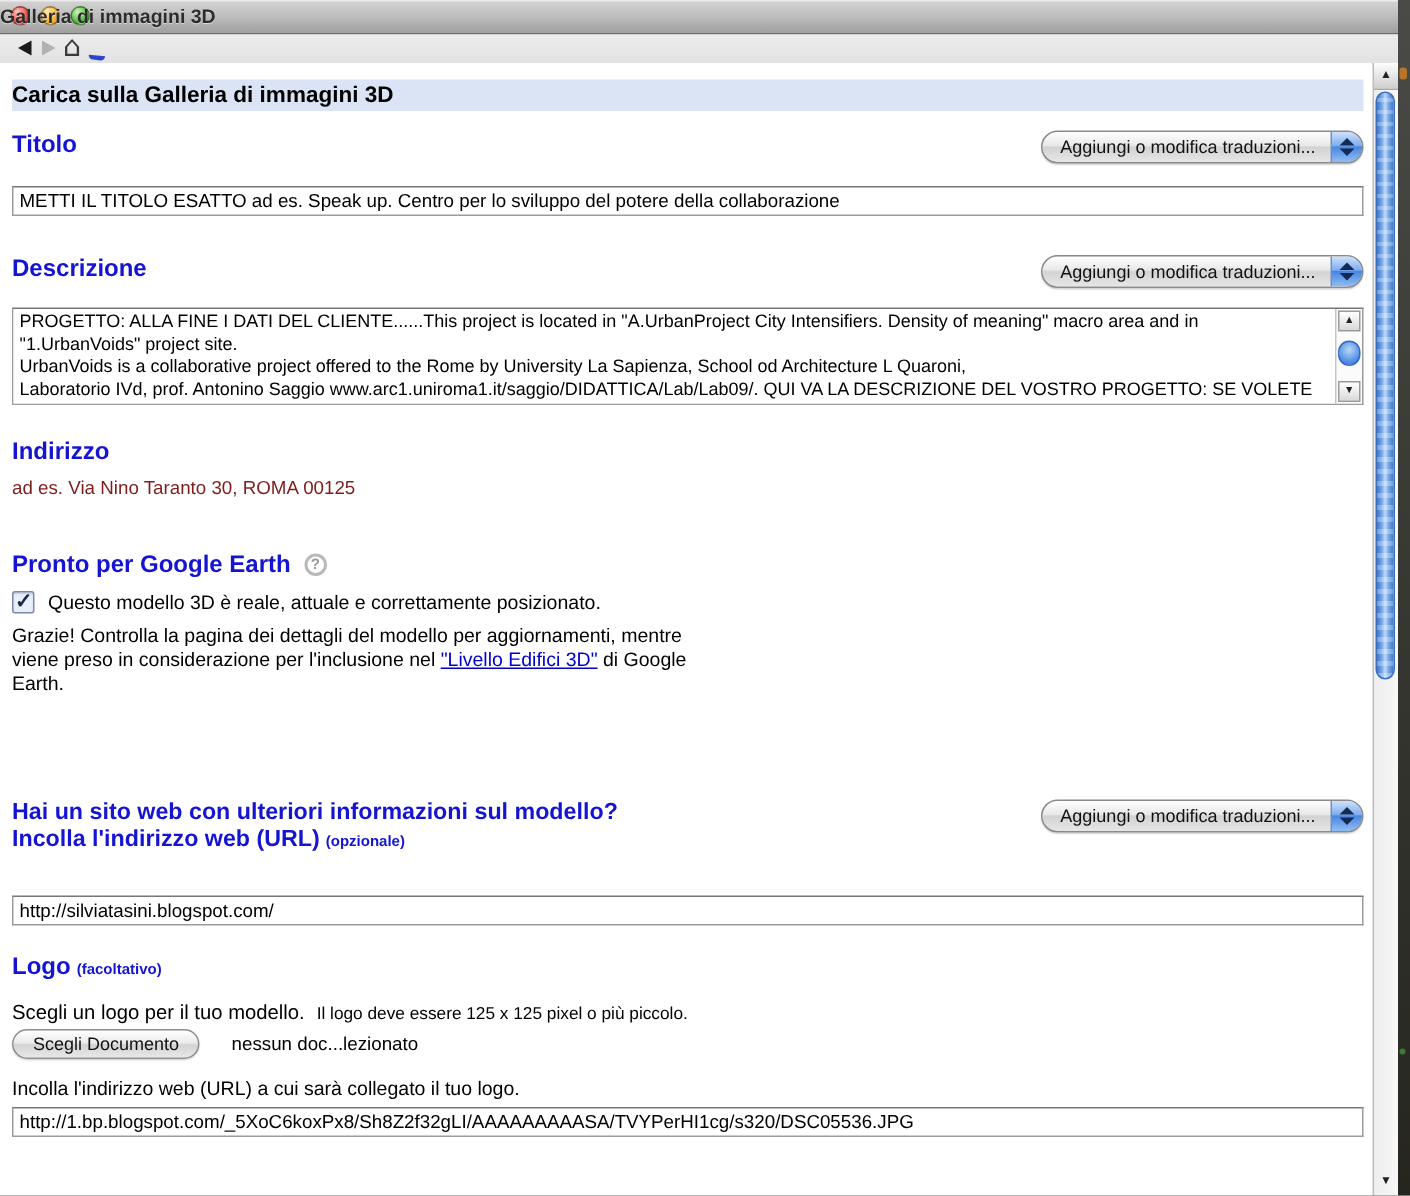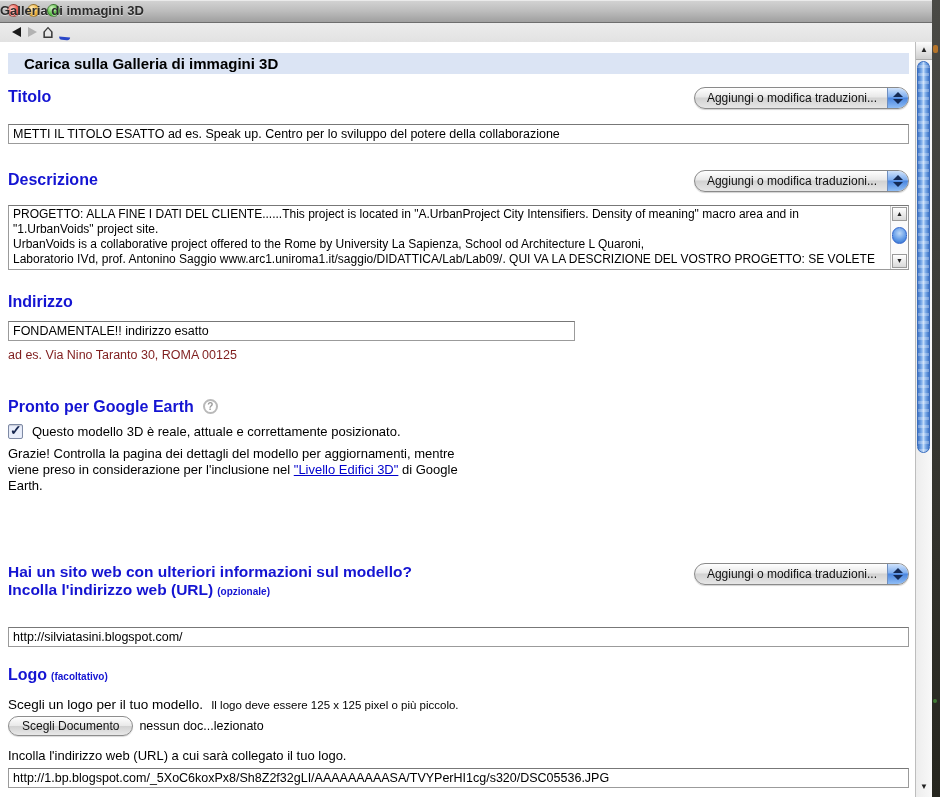--- a/index.html
+++ b/index.html
@@ -43,21 +43,21 @@
   .home{position:absolute;left:42px;top:-3px;font-size:19px;color:#3a3a3a;font-family:"DejaVu Sans",sans-serif;}
   .bluedash{position:absolute;left:59px;top:14px;width:11px;height:3px;background:#2a47c8;border-radius:0 0 4px 4px;transform:rotate(6deg);}
   
   .content{
     position:absolute;top:42px;left:0;right:17px;bottom:0;background:#fff;
     padding:0 6px 0 8px;box-sizing:border-box;overflow:hidden;
     font-size:13px;color:#000;
   }
   .pageheader{
     margin-top:11px;height:21px;line-height:21px;background:#dbe4f4;
-    font-size:15px;font-weight:bold;color:#000;padding-left:16px;
+    font-size:15px;font-weight:bold;color:#000;padding-left:0;
   }
   h2{margin:0;font-size:16px;line-height:19px;color:#1414d2;font-weight:bold;}
   .opt{font-size:10px;font-weight:bold;color:#1414d2;margin-left:4px;}
   .hrow{display:flex;justify-content:space-between;align-items:flex-start;}
   .row-titolo{margin-top:13px;height:26px;}
   .row-desc{margin-top:26px;height:26px;}
   .row-web{margin-top:69px;}
   .row-logo{margin-top:18px;height:20px;align-items:baseline;justify-content:flex-start;}
   
   .popup{
@@ -114,21 +114,21 @@
   }
   .cb .check{position:absolute;left:1px;top:-3px;font-size:14px;font-weight:bold;color:#16264f;}
   .note{margin-top:7px;width:474px;font-size:13px;line-height:16px;color:#000;}
   .note a{color:#0000cc;text-decoration:underline;}
   
   .webhead h2{font-size:15.5px;line-height:18px;}
   .ti.weburl{margin-top:26px;width:100%;}
   
   .chooseline{margin-top:12px;font-size:13.5px;}
   .sizenote{font-size:11.5px;margin-left:8px;}
-  .btnrow{margin-top:4px;display:flex;align-items:center;gap:6px;}
+  .btnrow{margin-top:4px;display:flex;align-items:center;gap:21px;}
   .aquabtn{
     height:20px;line-height:18px;padding:0 13px;box-sizing:border-box;
     border:1px solid #8d8d8d;border-radius:10px;font-size:12px;color:#111;
     background:linear-gradient(180deg,#ffffff,#e9e9e9 48%,#d2d2d2 52%,#e8e8e8);
     box-shadow:0 1px 1px rgba(0,0,0,.15);
   }
   .nofile{font-size:12.5px;text-align:center;}
   .urllabel{margin-top:12px;font-size:13px;}
   .ti.logourl{margin-top:5px;width:100%;}
   
@@ -212,21 +212,20 @@
 UrbanVoids is a collaborative project offered to the Rome by University La Sapienza, School od Architecture L Quaroni,
 Laboratorio IVd, prof. Antonino Saggio www.arc1.uniroma1.it/saggio/DIDATTICA/Lab/Lab09/. QUI VA LA DESCRIZIONE DEL VOSTRO PROGETTO: SE VOLETE</textarea>
       <div class="ta-scroll">
         <div class="tbx tup">▲</div>
         <div class="tthumb"></div>
         <div class="tbx tdn">▼</div>
       </div>
     </div>
 
     <h2 class="mt-indir">Indirizzo</h2>
-    <input class="ti med" value="FONDAMENTALE!! indirizzo esatto" style="">
     <div class="hint">ad es. Via Nino Taranto 30, ROMA 00125</div>
 
     <div class="row-ge">
       <h2>Pronto per Google Earth</h2>
       <span class="help">?</span>
     </div>
     <div class="cbrow">
       <span class="cb">
         <span class="check">✓</span>
       </span>

